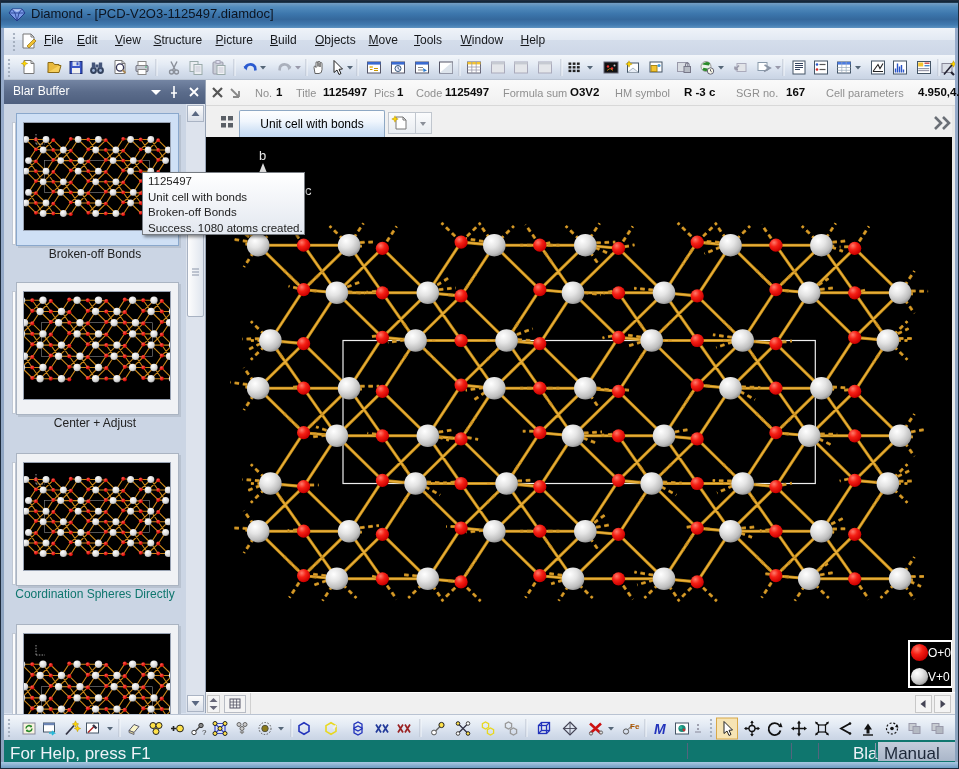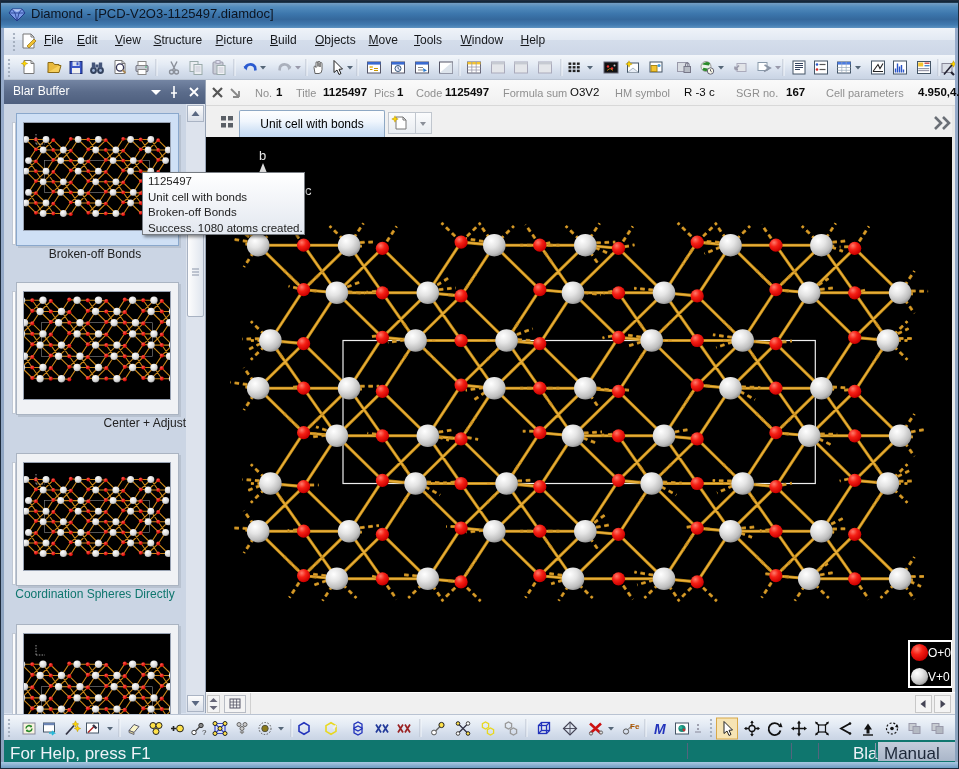--- a/index.html
+++ b/index.html
@@ -549,21 +549,21 @@
             <circle cx="127.1" cy="86.7" r="3.7" fill="url(#t2V)"></circle>
             <circle cx="93.0" cy="86.7" r="3.7" fill="url(#t2V)"></circle>
             <circle cx="71.6" cy="86.7" r="3.7" fill="url(#t2V)"></circle>
             <circle cx="148.5" cy="86.7" r="3.7" fill="url(#t2V)"></circle>
             <circle cx="26.8" cy="76.2" r="2.1" fill="url(#t2O)"></circle>
             <circle cx="137.8" cy="76.2" r="2.1" fill="url(#t2O)"></circle>
             <circle cx="82.3" cy="86.7" r="2.1" fill="url(#t2O)"></circle>
           </svg>
         </div>
       </div>
-      <div style="position:absolute;left:0px;top:312px;width:182px;text-align:right;font-size:12px;color:#222">Center + Adjust</div>
+      <div style="position:absolute;left:0px;top:312px;width:182px;text-align:center;font-size:12px;color:#222">Center + Adjust</div>
       <div style="position:absolute;left:12px;top:349px;width:163px;height:133px;background:#f0f2f5;border:1px solid #aab4c2;box-shadow:2px 2px 0 #b8c2d0">
         <div style="position:absolute;left:-5px;top:8px;width:4px;height:123px;background:#fdfdfd;border:1px solid #c0c8d4"></div>
         <div style="position:absolute;left:7px;top:9px;width:146px;height:107px;outline:1px solid #98a2b2">
           <svg width="146" height="107" viewBox="0 0 146 107" style="display:block">
             <defs>
               <radialGradient id="t3V" cx="0.36" cy="0.3" r="0.8">
                 <stop offset="0" stop-color="#fff"></stop>
                 <stop offset="0.7" stop-color="#d5d5d5"></stop>
                 <stop offset="1" stop-color="#8a8a8a"></stop>
               </radialGradient>
@@ -851,23 +851,23 @@
     </svg>
   <span style="position:absolute;left:49px;top:7px;color:#8f8f8f;white-space:nowrap;font-size:11px">No.</span>
     <span style="position:absolute;left:70px;top:6px;color:#0a0a0a;font-weight:bold;white-space:nowrap;font-size:11.5px">1</span>
     <span style="position:absolute;left:90px;top:7px;color:#8f8f8f;white-space:nowrap;font-size:11px">Title</span>
     <span style="position:absolute;left:117px;top:6px;color:#0a0a0a;font-weight:bold;white-space:nowrap;font-size:11.5px">1125497</span>
     <span style="position:absolute;left:168px;top:7px;color:#8f8f8f;white-space:nowrap;font-size:11px">Pics</span>
     <span style="position:absolute;left:191px;top:6px;color:#0a0a0a;font-weight:bold;white-space:nowrap;font-size:11.5px">1</span>
     <span style="position:absolute;left:210px;top:7px;color:#8f8f8f;white-space:nowrap;font-size:11px">Code</span>
     <span style="position:absolute;left:239px;top:6px;color:#0a0a0a;font-weight:bold;white-space:nowrap;font-size:11.5px">1125497</span>
     <span style="position:absolute;left:297px;top:7px;color:#8f8f8f;white-space:nowrap;font-size:11px">Formula sum</span>
-    <span style="position:absolute;left:364px;top:6px;color:#0a0a0a;font-weight:normal;white-space:nowrap;font-size:11.5px">O3V2</span>
+    <span style="position:absolute;left:364px;top:6px;color:#0a0a0a;font-weight:bold;white-space:nowrap;font-size:11.5px">O3V2</span>
     <span style="position:absolute;left:409px;top:7px;color:#8f8f8f;white-space:nowrap;font-size:11px">HM symbol</span>
-    <span style="position:absolute;left:478px;top:6px;color:#0a0a0a;font-weight:normal;white-space:nowrap;font-size:11.5px">R -3 c</span>
+    <span style="position:absolute;left:478px;top:6px;color:#0a0a0a;font-weight:bold;white-space:nowrap;font-size:11.5px">R -3 c</span>
     <span style="position:absolute;left:530px;top:7px;color:#8f8f8f;white-space:nowrap;font-size:11px">SGR no.</span>
     <span style="position:absolute;left:580px;top:6px;color:#0a0a0a;font-weight:bold;white-space:nowrap;font-size:11.5px">167</span>
     <span style="position:absolute;left:620px;top:7px;color:#8f8f8f;white-space:nowrap;font-size:11px">Cell parameters</span>
     <span style="position:absolute;left:712px;top:6px;color:#0a0a0a;font-weight:bold;white-space:nowrap;font-size:11.5px">4.950,4.950,13.9</span>
 </div>
 
 <div class="abs" style="left:206px;top:106px;width:749px;height:31px;background:#f0f0f0">
   <svg width="22" height="18" style="position:absolute;left:14px;top:8px">
       <rect x="1" y="2" width="5" height="4.5" fill="#5a5f66"></rect>
       <rect x="8" y="2" width="5" height="4.5" fill="#5a5f66"></rect>

